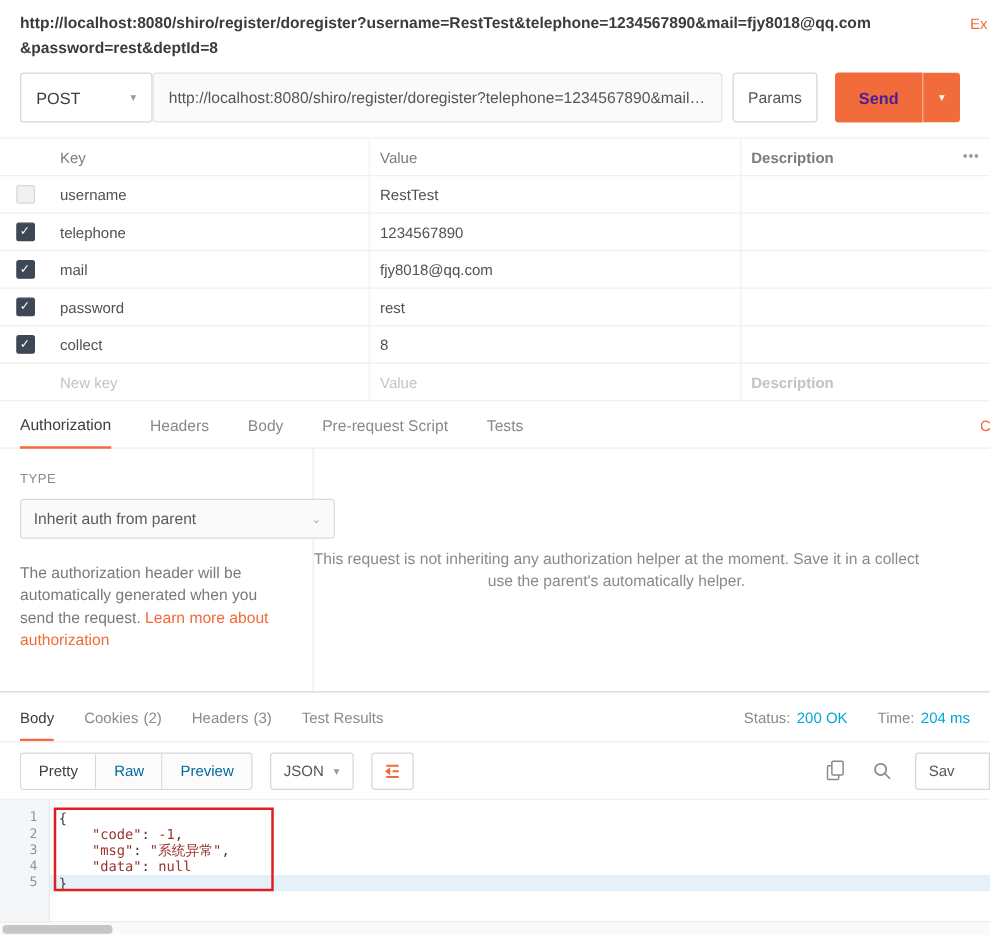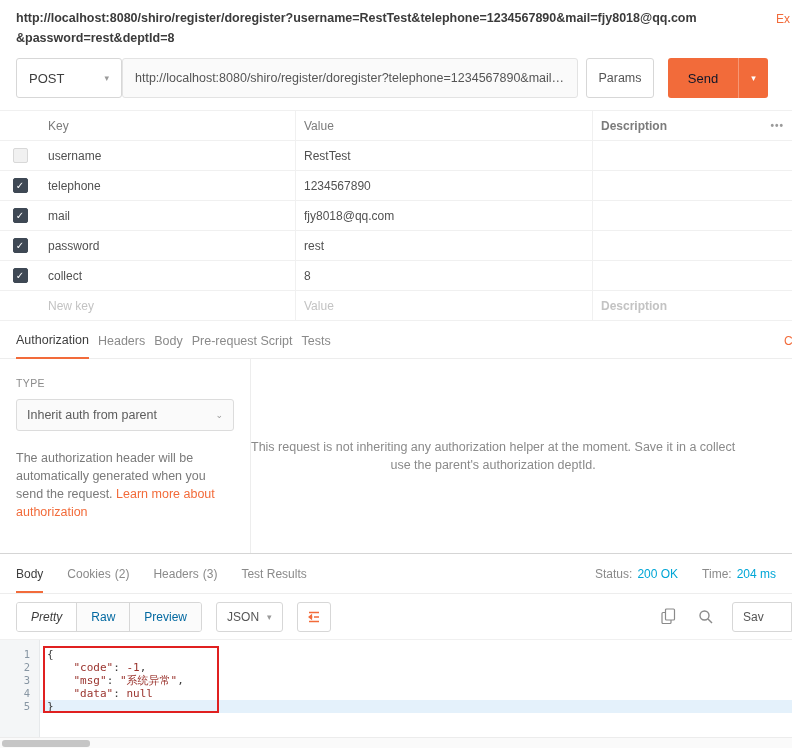--- a/index.html
+++ b/index.html
@@ -14,22 +14,22 @@
   
   .request-bar { display:flex; align-items:center; padding:6px 16px 12px; }
   .method-select { width:106px; height:40px; border:1px solid #D7D7D7; border-radius:3px; background:#fff;
     display:flex; align-items:center; justify-content:space-between; padding:0 12px; font-size:13px; color:#3d3d3d; margin-right:0; cursor:pointer; }
   .chev { color:#9a9a9a; font-size:9px; }
   .url-field { width:456px; height:40px; border:1px solid #E3E3E3; background:#FAFAFA; border-radius:3px;
     padding:0 12px; font-size:12.5px; color:#555; line-height:38px; white-space:nowrap; overflow:hidden; margin-right:8px; }
   .params-btn { width:68px; height:40px; border:1px solid #D7D7D7; border-radius:3px; background:#fff;
     font-size:12.5px; color:#555; margin-right:14px; display:flex; align-items:center; justify-content:center; cursor:pointer; }
   .send-group { display:flex; height:40px; }
-  .send-main { width:70px; background:#F26B3A; color:#0f172a; font-size:13px; border:none; border-radius:3px 0 0 3px;
-    display:flex; align-items:center; justify-content:center; cursor:pointer; }
+  .send-main { width:70px; background:#F26B3A; color:#4c1d95; font-size:13px; border:none; border-radius:3px 0 0 3px;
+    display:flex; align-items:center; justify-content:center; cursor:pointer;font-weight:bold; }
   .send-caret { width:30px; background:#F26B3A; border-left:1px solid rgba(255,255,255,.3); border-radius:0 3px 3px 0;
     color:#fff; display:flex; align-items:center; justify-content:center; font-size:9px; cursor:pointer; }
 
   
   .params-table { border-top:1px solid #F0F0F0; }
   .t-row { display:flex; height:30px; align-items:stretch; border-bottom:1px solid #F0F0F0; font-size:12px; color:#515151; }
   .t-row.head { color:#7b7b7b; }
   .cb-cell { width:40px; display:flex; align-items:center; justify-content:center; }
   .cell { padding:0 8px; display:flex; align-items:center; }
   .cell.key { width:255px; }
@@ -37,50 +37,50 @@
   .cell.desc { flex:1; border-left:1px solid #F0F0F0; justify-content:space-between;font-weight:bold; }
   .t-row.new-row .cell, .t-row.new-row .key, .t-row.new-row .value { color:#C3C3C3; }
   .checkbox { width:15px; height:15px; border-radius:2px; border:1px solid #D8D8D8; background:#F1F1F1;
     display:flex; align-items:center; justify-content:center; cursor:pointer; }
   .checkbox .check { display:none; color:#fff; font-size:10px; line-height:10px; }
   .checkbox.checked { background:#3E4854; border-color:#3E4854; }
   .checkbox.checked .check { display:block; }
   .more-dots { color:#9a9a9a; font-size:10px; letter-spacing:1px; }
 
   
-  .req-tabs { display:flex; align-items:flex-end; height:34px; border-bottom:1px solid #EDEDED; padding:0 16px; gap:9px; position:relative; margin-top:4px; }
+  .req-tabs { display:flex; align-items:flex-end; height:34px; border-bottom:1px solid #EDEDED; padding:0 16px; gap:31px; position:relative; margin-top:4px; }
   .tab { font-size:12.5px; color:#8a8a8a; padding-bottom:10px; cursor:pointer; white-space:nowrap; }
   .tab.active { color:#3d3d3d; border-bottom:2px solid #F26B3A; margin-bottom:-1px; }
   .right-c { position:absolute; right:0; bottom:10px; color:#F26B3A; font-size:12px; width:8px; overflow:hidden; white-space:nowrap; cursor:pointer; }
 
   
   .auth { display:flex; height:195px; border-bottom:1px solid #D5D5D5; }
   .auth-left { width:251px; border-right:1px solid #EDEDED; padding:18px 16px; }
   .type-label { font-size:10.5px; color:#8b8b8b; letter-spacing:.4px; margin-bottom:10px; }
-  .auth-select { width:218px; height:32px; border:1px solid #DCDCDC; border-radius:3px; background:#FAFAFA;
+  .auth-select { width:252px; height:32px; border:1px solid #DCDCDC; border-radius:3px; background:#FAFAFA;
     display:flex; align-items:center; justify-content:space-between; padding:0 10px; font-size:12.5px; color:#5c5c5c; cursor:pointer; }
   .auth-note { margin-top:18px; font-size:12.5px; color:#7a7a7a; line-height:18px; width:214px; }
   .learn-link { color:#F26B3A; cursor:pointer; }
   .auth-right { flex:1; display:flex; align-items:center; justify-content:flex-start; overflow:hidden; }
   .auth-msg { font-size:12.5px; color:#8a8a8a; line-height:18px; text-align:center; white-space:nowrap; }
 
   
   .resp-tabs { display:flex; align-items:stretch; height:40px; padding:0 16px; border-bottom:1px solid #EDEDED; gap:24px; }
   .resp-tab { display:flex; align-items:center; gap:4px; font-size:12px; color:#8a8a8a; cursor:pointer; }
   .resp-tab.active { color:#3d3d3d; box-shadow:inset 0 -2px 0 #F26B3A; }
   .status-area { margin-left:auto; display:flex; align-items:center; gap:5px; font-size:12px; color:#8a8a8a; white-space:nowrap; }
   .status-val, .time-val { color:#00A6D6;text-align:center; }
   .status-gap { width:14px; }
 
   
   .resp-toolbar { display:flex; align-items:center; height:46px; padding:0 0 0 16px; border-bottom:1px solid #F0F0F0; }
   .segmented { display:flex; height:30px; border:1px solid #D7D7D7; border-radius:3px; overflow:hidden; }
   .seg { padding:0 14px; display:flex; align-items:center; font-size:12px; color:#0369a1; background:#FBFBFB; border-right:1px solid #D7D7D7; cursor:pointer; }
   .seg:last-child { border-right:none; }
-  .seg.active { background:#fff; color:#3d3d3d;font-style:italic; }
+  .seg.active { background:#fff; color:#3d3d3d; }
   .lang-select { margin-left:14px; height:30px; border:1px solid #D7D7D7; border-radius:3px; display:flex; align-items:center; gap:8px; padding:0 10px; font-size:12px; color:#555; cursor:pointer; }
   .beautify-btn { margin-left:14px; width:34px; height:30px; border:1px solid #D7D7D7; border-radius:3px; display:flex; align-items:center; justify-content:center; cursor:pointer; background:#fff; }
   .icon-btn { margin-left:18px; width:20px; height:20px; display:flex; align-items:center; justify-content:center; cursor:pointer; }
   .icon-btn.first { margin-left:auto; }
   .save-btn { margin-left:16px; height:30px; min-width:60px; border:1px solid #D7D7D7; border-radius:3px 0 0 3px;
     display:flex; align-items:center; padding:0 10px; font-size:12px; color:#555; background:#fff; flex-shrink:0; cursor:pointer; }
 
   
   .editor { position:relative; height:97px; display:flex; background:#fff; font-family:"DejaVu Sans Mono", monospace; }
   .gutter { width:40px; background:#F4F6F7; border-right:1px solid #E6E9EB; padding-top:8px; }
@@ -201,21 +201,21 @@
     <div class="type-label">TYPE</div>
     <div class="auth-select">
       <span>Inherit auth from parent</span>
       <span class="chev">⌄</span>
     </div>
     <div class="auth-note"><span>The authorization header will be automatically generated when you send the request. </span><span class="learn-link">Learn more about authorization</span></div>
   </div>
   <div class="auth-right">
     <div class="auth-msg">
       <div>This request is not inheriting any authorization helper at the moment. Save it in a collect</div>
-      <div>use the parent's authorization deptId.</div>
+      <div>use the parent's automatically helper.</div>
     </div>
   </div>
 </div>
 
 <div class="resp-tabs">
   <div class="resp-tab active">
     <span>Body</span>
   </div>
   <div class="resp-tab">
     <span>Cookies</span>

